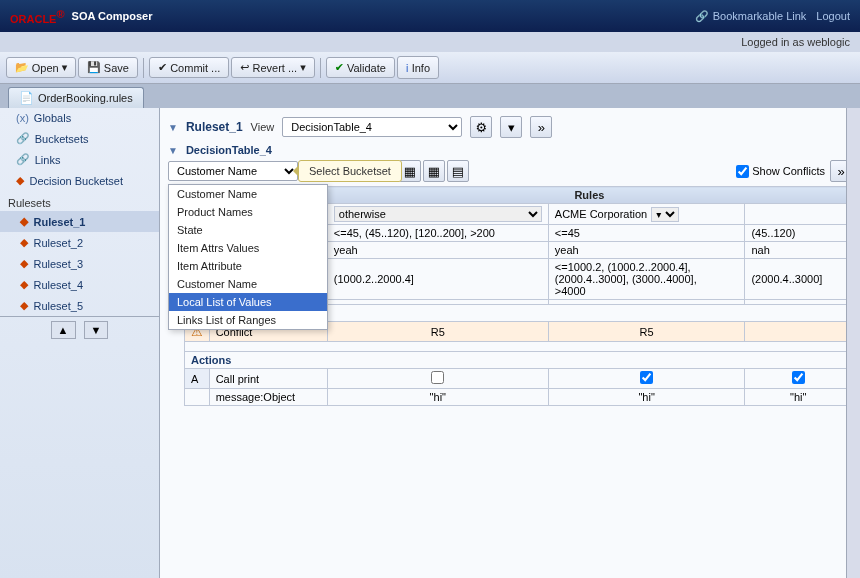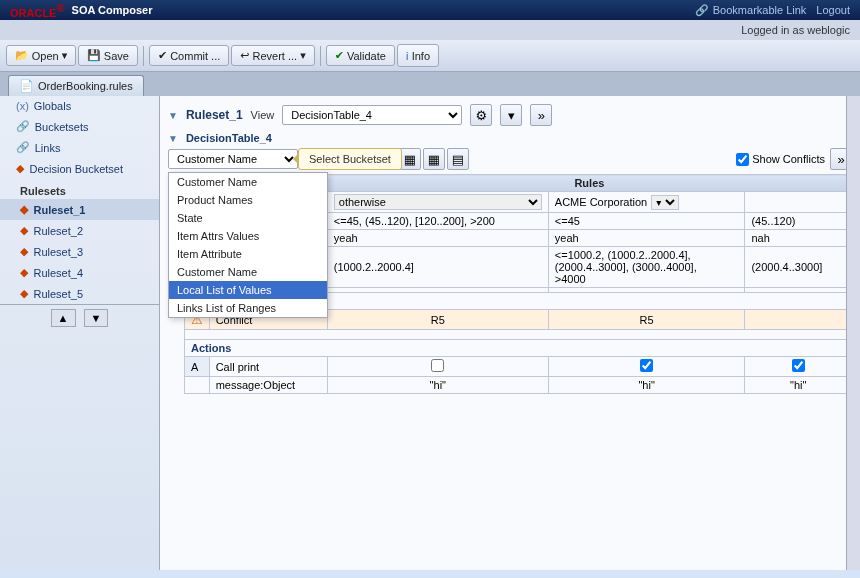--- a/index.html
+++ b/index.html
@@ -1,40 +1,40 @@
 <!DOCTYPE html>
 <html><head>
   <meta charset="utf-8">
   <style>
     * { box-sizing: border-box; margin: 0; padding: 0; font-family: Arial, sans-serif; font-size: 11px; }
     body { background: #d6e4f7; width: 860px; height: 578px; overflow: hidden; }
 
     
-    .header { background: linear-gradient(to bottom, #1a3a6b, #0d2050); height: 20px; display: flex; align-items: center; justify-content: space-between; padding: 0 10px; }
+    .header { background: linear-gradient(to bottom, #1a3a6b, #0d2050); height: 32px; display: flex; align-items: center; justify-content: space-between; padding: 0 10px; }
     .header-logo { color: white; font-size: 13px; font-weight: bold; display: flex; align-items: center; gap: 4px; }
 
     
     .subheader { background: #d0d8e8; height: 20px; display: flex; align-items: center; justify-content: flex-end; padding-right: 10px; font-size: 10px; color: #333; padding-left: 8px; }
 
     
     .toolbar { background: linear-gradient(to bottom, #e8eef8, #ccd6ea); height: 32px; display: flex; align-items: center; padding: 0 6px; gap: 2px; border-bottom: 1px solid #a0a8b8; }
     .toolbar-btn { display: flex; align-items: center; gap: 3px; padding: 3px 8px; background: linear-gradient(to bottom, #f5f8ff, #dde4f0); border: 1px solid #a0a8b8; border-radius: 3px; cursor: pointer; color: #222; font-size: 11px; }
     .toolbar-sep { width: 1px; height: 20px; background: #a0a8b8; margin: 0 3px; }
 
     
     .tab-bar { background: #b0bcd0; height: 24px; display: flex; align-items: flex-end; padding-left: 8px; }
     .tab { background: linear-gradient(to bottom, #e8f0fa, #d0dcea); border: 1px solid #8090a8; border-bottom: none; padding: 3px 10px; border-radius: 3px 3px 0 0; font-size: 11px; color: #222; cursor: pointer; display: flex; align-items: center; gap: 4px; }
 
     
     .main { display: flex; height: calc(578px - 28px - 20px - 32px - 24px); background: #f0f4fa; }
 
     
     .sidebar { width: 160px; background: linear-gradient(to bottom, #e8eef8, #d8e2f0); border-right: 1px solid #a0aabb; overflow-y: auto; flex-shrink: 0; }
     .sidebar-item { padding: 4px 8px 4px 16px; cursor: pointer; color: #1a3a6b; display: flex; align-items: center; gap: 5px; }
-    .sidebar-section { padding: 6px 8px 2px 20px; font-weight: bold; color: #333; }
+    .sidebar-section { padding: 6px 8px 2px 8px; font-weight: normal; color: #333; }
     .sidebar-item.ruleset { padding-left: 20px; display: flex; align-items: center; gap: 5px; }
     .sidebar-nav { display: flex; justify-content: center; gap: 8px; padding: 4px; border-top: 1px solid #a0aabb; }
 
     
     .content { flex: 1; overflow: hidden; position: relative; background: #f8fafd; }
     .content-inner { padding: 8px; overflow: auto; height: 100%; }
 
     
     .ruleset-header { display: flex; align-items: center; gap: 8px; margin-bottom: 6px; }
     .ruleset-title { color: #1a3a6b; font-weight: bold; font-size: 12px; display: flex; align-items: center; gap: 4px; }

